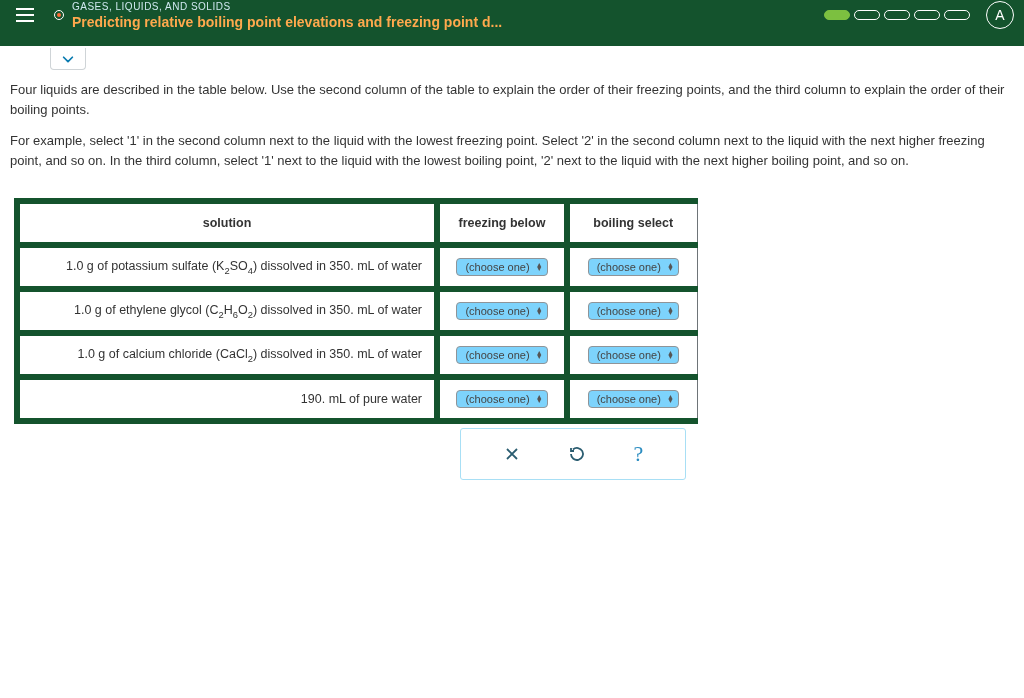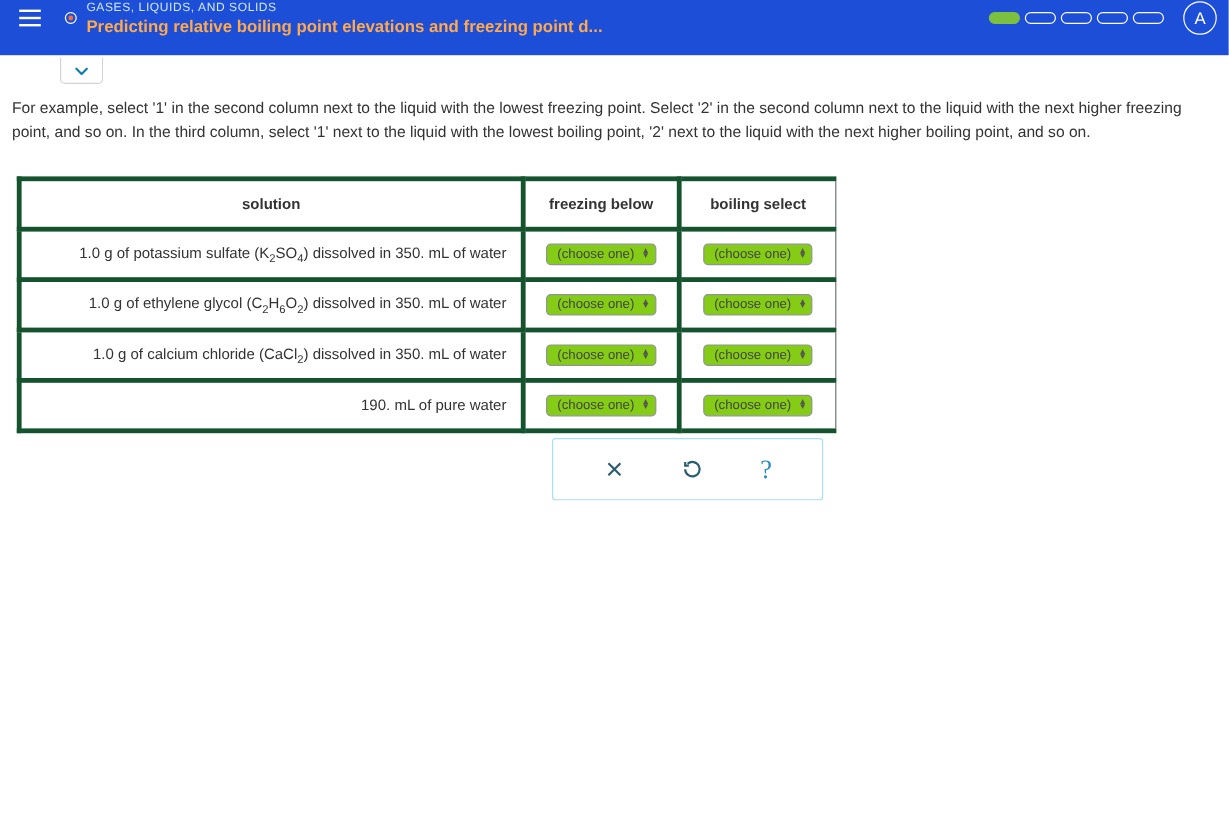--- a/index.html
+++ b/index.html
@@ -4,21 +4,21 @@
   <style>
     * { box-sizing: border-box; margin: 0; padding: 0; }
     body {
       font-family: Arial, Helvetica, sans-serif;
       font-size: 13px;
       color: #333;
       background: #fff;
       width: 1024px;
     }
     .header {
-      background: #1d4ed8;
+      background: #14532d;
       color: #fff;
       height: 46px;
       display: flex;
       align-items: center;
       padding: 0 10px 16px 16px;
       position: relative;
     }
     .hamburger {
       display: flex;
       flex-direction: column;
@@ -106,41 +106,41 @@
       padding: 34px 10px 0 10px;
     }
     .instructions p { margin-bottom: 12px; line-height: 1.5; }
     .note { line-height: 1.5; }
     .note em { font-style: italic; }
     .table-wrap { margin-top: 28px; margin-left: 4px; }
     table {
       border-collapse: collapse;
     }
     th, td {
-      border: 4px solid #14532d;
+      border: 6px solid #14532d;
       padding: 10px 12px;
       text-align: center;
       font-size: 12.5px;
       margin-top: 48px;
     }
     th { font-weight: bold; padding: 12px; }
     td.solution-cell { text-align: right; width: 420px; }
     th.solution-head { width: 420px; }
     th.fp-head, td.fp-cell { width: 130px; }
     th.bp-head, td.bp-cell { width: 130px; border-right: 1px solid #6e7478; }
     sub { font-size: 0.75em; vertical-align: sub; }
     .select-fake {
       display: inline-flex;
       align-items: center;
       border: 1px solid #8f9498;
       border-radius: 4px;
       padding: 2px 4px 2px 8px;
       font-size: 11px;
       color: #444;
-      background: #84cc16;
+      background: #7dd3fc;
       cursor: pointer;
       gap: 6px;
     }
     .select-arrows {
       display: inline-flex;
       flex-direction: column;
       line-height: 4px;
       font-size: 7px;
       color: #555;
     }
@@ -184,20 +184,21 @@
 </div>
 
 <div class="caret-box">
   <svg viewBox="0 0 16 16">
       <path d="M3 6 L8 11 L13 6" fill="none" stroke="#0a7bb0" stroke-width="2" stroke-linecap="round" stroke-linejoin="round"></path>
     </svg>
 </div>
 
 <div class="content">
   <div class="instructions">
+    <p>Four liquids are described in the table below. Use the second column of the table to explain the order of their freezing points, and the third column to explain the order of their boiling points.</p>
     <p>For example, select '1' in the second column next to the liquid with the lowest freezing point. Select '2' in the second column next to the liquid with the next higher freezing point, and so on. In the third column, select '1' next to the liquid with the lowest boiling point, '2' next to the liquid with the next higher boiling point, and so on.</p>
   </div>
 
   <div class="table-wrap">
     <table>
       <thead>
         <tr>
           <th class="solution-head">solution</th>
           <th class="fp-head">freezing below</th>
           <th class="bp-head">boiling select</th>

